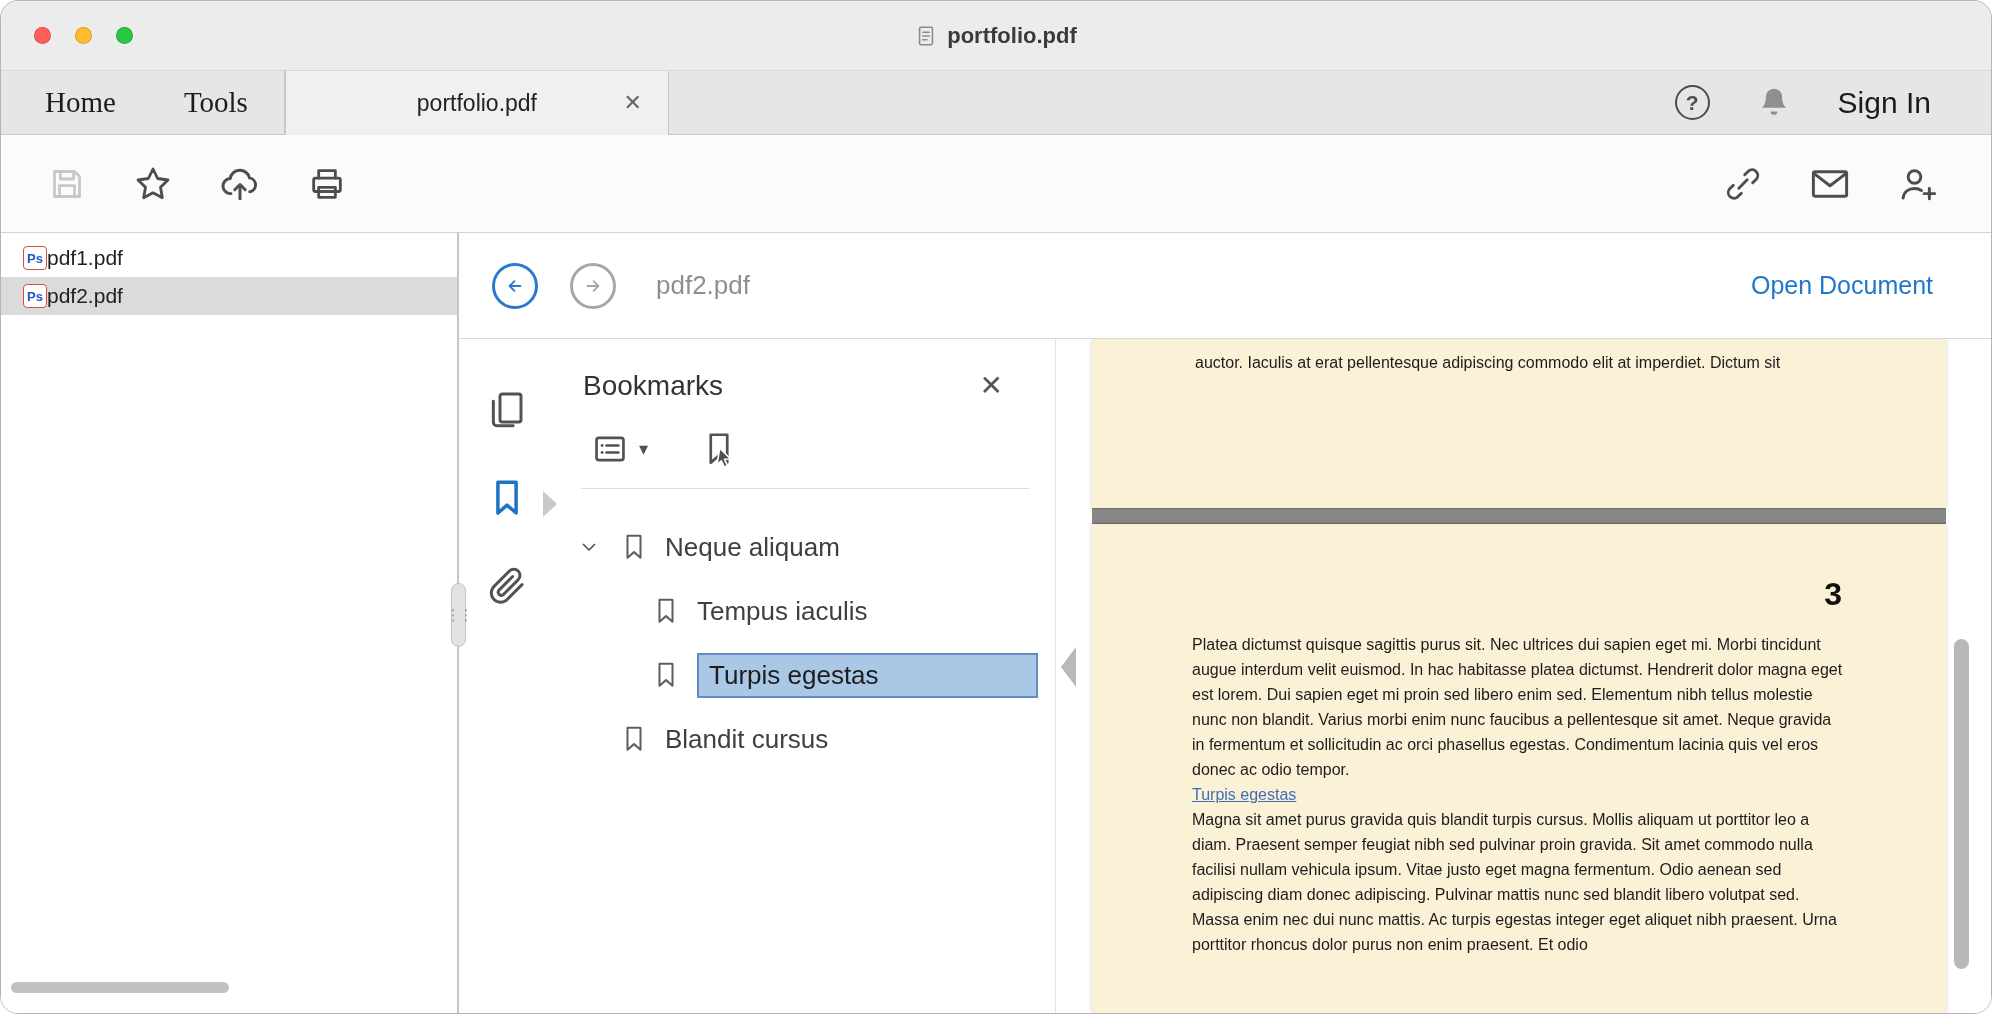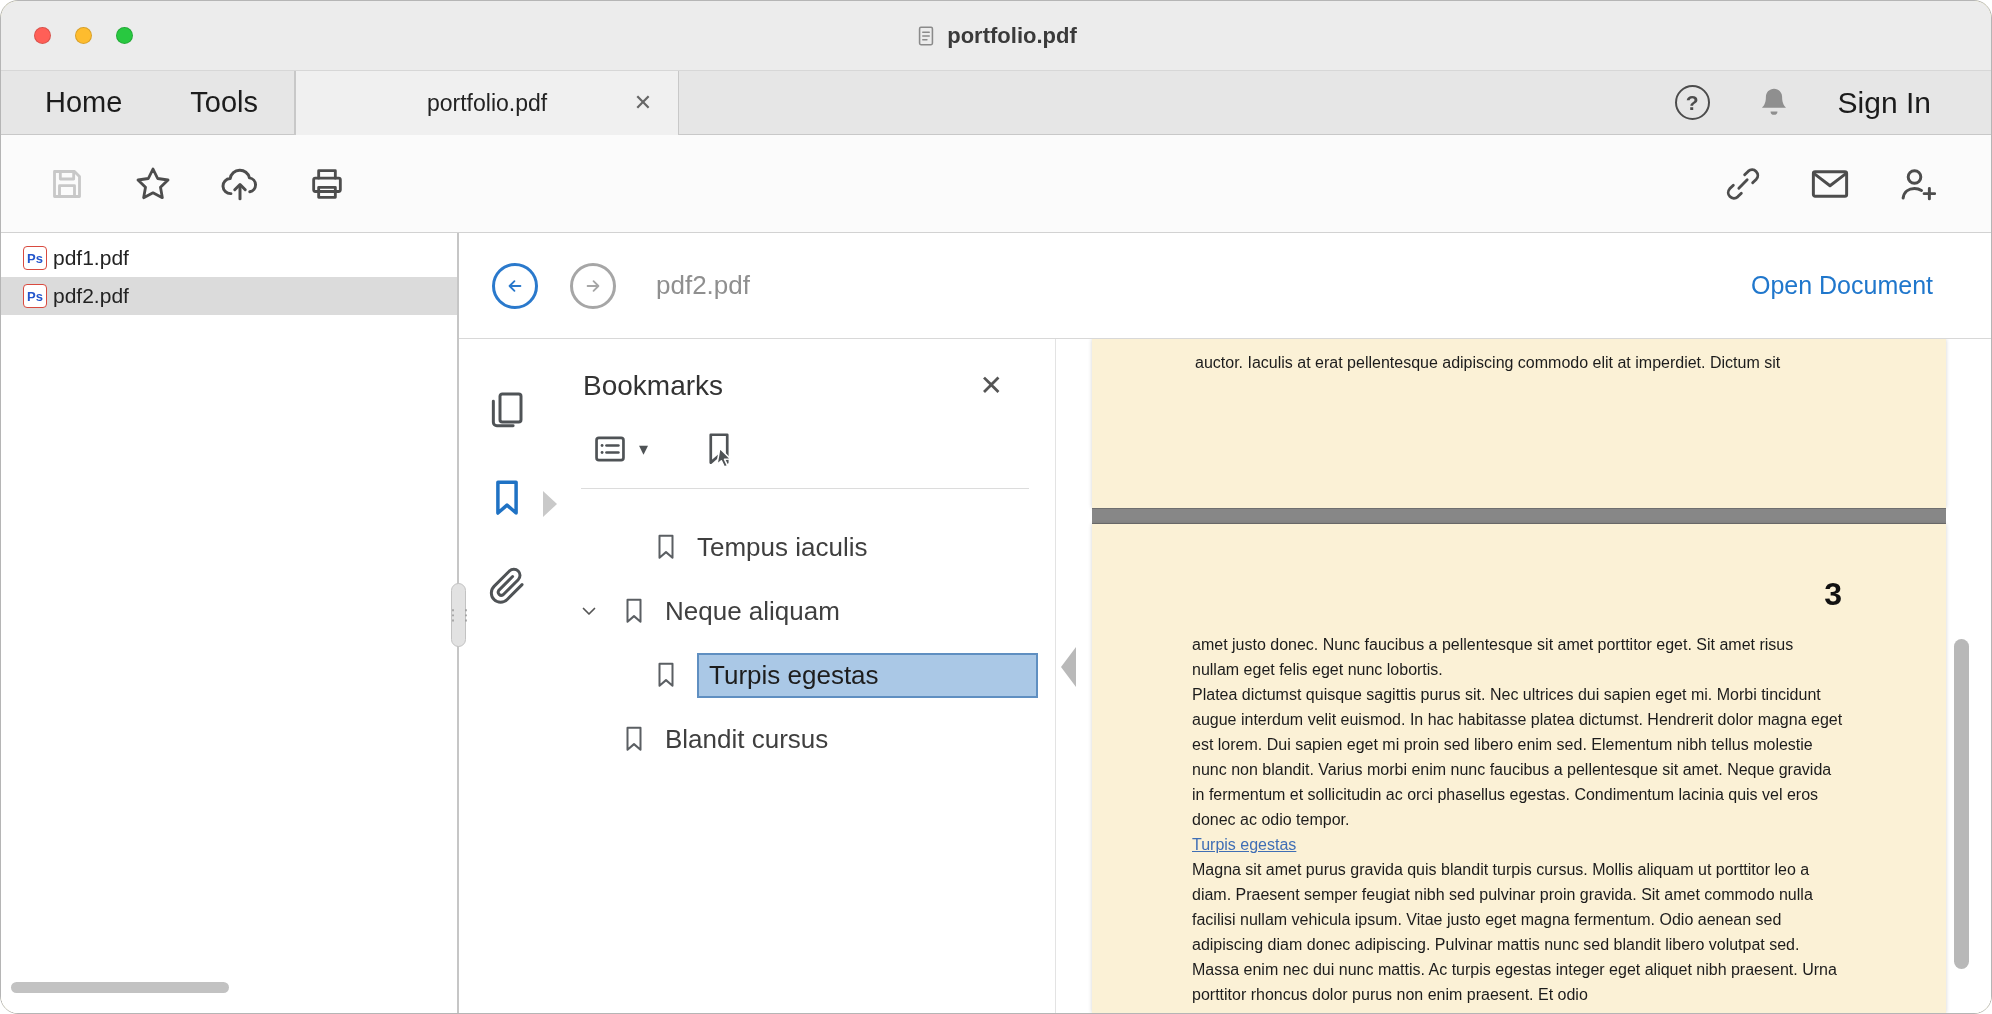--- a/index.html
+++ b/index.html
@@ -24,21 +24,21 @@
   .light.green { background: #28c840; }
   .title-center {
     position: absolute; left: 0; right: 0; top: 0; bottom: 0;
     display: flex; align-items: center; justify-content: center; gap: 10px;
     font-size: 22px; font-weight: bold; color: #3a3a3a;
   }
   .doc-mini { color: #8a8a8a; }
 
   
   .tabbar { flex: 0 0 64px; background: #e6e6e6; display: flex; align-items: stretch; border-bottom: 1px solid #c8c8c8; }
-  .main-tabs { display: flex; align-items: center; gap: 68px; padding: 0 36px 0 44px; border-right: 1px solid #c8c8c8; }
+  .main-tabs { display: flex; align-items: center; gap: 68px; padding: 0 36px 0 44px; border-right: 1px solid #c8c8c8; font-family: Liberation Serif, serif; }
   .main-tab { font-size: 29px; color: #1c1c1c; cursor: default; }
   .doc-tab {
     width: 384px; background: #f0f0f0; border-left: 1px solid #c8c8c8; border-right: 1px solid #c8c8c8;
     position: relative; display: flex; align-items: center; justify-content: center;
     font-size: 23px; color: #222; margin-bottom: -1px;
   }
   .tab-close { position: absolute; right: 26px; top: 50%; transform: translateY(-50%); font-size: 22px; color: #666; }
   .tab-right { margin-left: auto; display: flex; align-items: center; gap: 46px; padding-right: 60px; }
   .help-circle {
     width: 35px; height: 35px; border-radius: 50%; border: 2.5px solid #4c4c4c;
@@ -58,21 +58,21 @@
   
   .icon svg { display: block; stroke: currentColor; fill: none; stroke-width: 1.7; stroke-linecap: round; stroke-linejoin: round; }
 
   
   .content { flex: 1; min-height: 0; display: flex; background: #ffffff; position: relative; }
 
   
   .file-panel { width: 458px; flex: 0 0 458px; background: #fff; border-right: 2px solid #c6c6c6; position: relative; }
   .file-header { height: 50px; display: flex; align-items: center; padding-left: 20px; font-size: 21px; color: #2b2b2b; border-bottom: 1px solid #dcdcdc; }
   .file-rows { padding-top: 6px; }
-  .file-row { height: 38px; display: flex; align-items: center; gap: 6px; padding-left: 22px; font-size: 21px; color: #222; }
+  .file-row { height: 38px; display: flex; align-items: center; gap: 0; padding-left: 22px; font-size: 21px; color: #222; }
   .file-row.selected { background: #dbdbdb; }
   .ps-icon {
     width: 24px; height: 24px; border: 1.5px solid #d84a3f; border-radius: 4px; background: #fff;
     color: #2255cc; font-size: 13px; font-weight: bold;
     display: flex; align-items: center; justify-content: center; flex: 0 0 auto;
   }
   .h-scrollbar { position: absolute; left: 10px; bottom: 20px; width: 218px; height: 11px; border-radius: 6px; background: #c2c2c2; }
   .splitter-handle {
     position: absolute; left: 450px; top: 350px; width: 15px; height: 64px;
     background: #e2e2e2; border: 1px solid #c2c2c2; border-radius: 8px; z-index: 6;
@@ -318,41 +318,41 @@
             <span class="icon bm-tool">
               <svg viewBox="0 0 24 24" width="38" height="38">
                   <path d="M6.8 3h10.4v17.6l-5.2-4.5-5.2 4.5z"></path>
                   <path fill="currentColor" stroke="#ffffff" stroke-width="1" d="M12.5 11.5l6.8 6.8-3.8.2 1.9 4-2 .9-1.9-4-2.8 2.5z"></path>
                 </svg>
             </span>
           </div>
           <div class="bm-divider"></div>
 
           <div class="bm-tree">
+            <div class="bm-row lvl1">
+              <span class="icon bm-chevron">
+                <svg viewBox="0 0 24 24" width="24" height="24">
+                    <path d="M6.5 9.5l5.5 5.5 5.5-5.5"></path>
+                  </svg>
+              </span>
+              <span class="icon bm-glyph">
+                <svg viewBox="0 0 24 24">
+                    <path d="M6.8 3h10.4v17.6l-5.2-4.5-5.2 4.5z"></path>
+                  </svg>
+              </span>
+              <span class="bm-label">Neque aliquam</span>
+            </div>
             <div class="bm-row lvl2">
               <span class="icon bm-glyph">
                 <svg viewBox="0 0 24 24">
                     <path d="M6.8 3h10.4v17.6l-5.2-4.5-5.2 4.5z"></path>
                   </svg>
               </span>
               <span class="bm-label">Tempus iaculis</span>
             </div>
-            <div class="bm-row lvl1">
-              <span class="icon bm-chevron">
-                <svg viewBox="0 0 24 24" width="24" height="24">
-                    <path d="M6.5 9.5l5.5 5.5 5.5-5.5"></path>
-                  </svg>
-              </span>
-              <span class="icon bm-glyph">
-                <svg viewBox="0 0 24 24">
-                    <path d="M6.8 3h10.4v17.6l-5.2-4.5-5.2 4.5z"></path>
-                  </svg>
-              </span>
-              <span class="bm-label">Neque aliquam</span>
-            </div>
             <div class="bm-row lvl2">
               <span class="icon bm-glyph">
                 <svg viewBox="0 0 24 24">
                     <path d="M6.8 3h10.4v17.6l-5.2-4.5-5.2 4.5z"></path>
                   </svg>
               </span>
               <span class="bm-label sel">Turpis egestas</span>
             </div>
             <div class="bm-row lvl1">
               <span class="icon bm-glyph">
@@ -370,21 +370,20 @@
 
           <div class="page page-1">
             <div class="tail-line">auctor. Iaculis at erat pellentesque adipiscing commodo elit at imperdiet. Dictum sit</div>
           </div>
 
           <div class="page-sep"></div>
 
           <div class="page page-2">
             <div class="page-num">3</div>
             <div class="page-body">
-              <p>amet justo donec. Nunc faucibus a pellentesque sit amet porttitor eget. Sit amet risus nullam eget felis eget nunc lobortis.</p>
               <p>Platea dictumst quisque sagittis purus sit. Nec ultrices dui sapien eget mi. Morbi tincidunt augue interdum velit euismod. In hac habitasse platea dictumst. Hendrerit dolor magna eget est lorem. Dui sapien eget mi proin sed libero enim sed. Elementum nibh tellus molestie nunc non blandit. Varius morbi enim nunc faucibus a pellentesque sit amet. Neque gravida in fermentum et sollicitudin ac orci phasellus egestas. Condimentum lacinia quis vel eros donec ac odio tempor.</p>
               <p><span class="doc-link">Turpis egestas</span></p>
               <p>Magna sit amet purus gravida quis blandit turpis cursus. Mollis aliquam ut porttitor leo a diam. Praesent semper feugiat nibh sed pulvinar proin gravida. Sit amet commodo nulla facilisi nullam vehicula ipsum. Vitae justo eget magna fermentum. Odio aenean sed adipiscing diam donec adipiscing. Pulvinar mattis nunc sed blandit libero volutpat sed. Massa enim nec dui nunc mattis. Ac turpis egestas integer eget aliquet nibh praesent. Urna porttitor rhoncus dolor purus non enim praesent. Et odio</p>
             </div>
           </div>
 
           <div class="v-scrollbar"></div>
         </div>
 
       </div>

